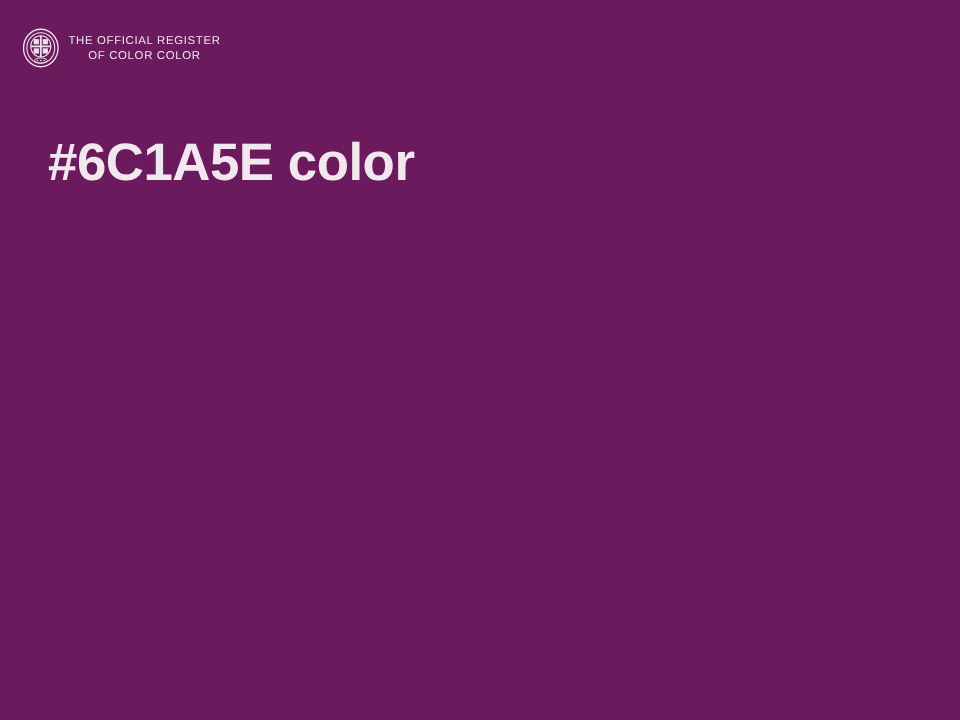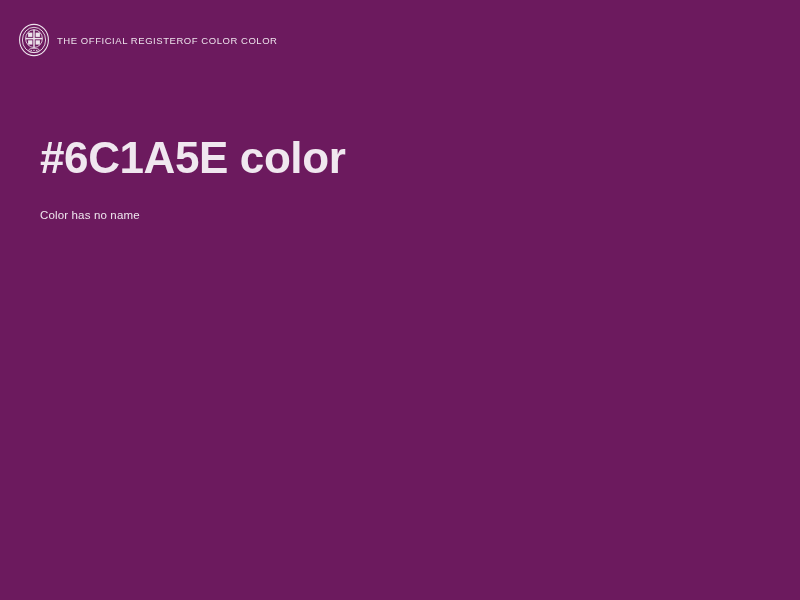--- a/index.html
+++ b/index.html
@@ -36,40 +36,40 @@
 
   .brand-seal {
     width: 32px;
     height: 34px;
     flex: 0 0 auto;
     display: block;
   }
 
   .brand-wordmark {
     display: flex;
-    flex-direction: row;
+    flex-direction: column;
     justify-content: center;
     padding-top: 1px;
     text-align: center;
   }
 
   .brand-line {
     font-size: 9.5px;
     line-height: 11.5px;
     letter-spacing: 0.55px;
     color: #EDE3EC;
     white-space: nowrap;
     font-weight: 400;
   }
 
   
   .content {
     position: absolute;
     left: 40px;
-    top: 132px;
+    top: 110px;
     width: 720px;
   }
 
   .color-title {
     font-size: 44px;
     line-height: 52px;
     font-weight: 700;
     color: #F0E7EF;
     letter-spacing: -0.4px;
     white-space: nowrap;
@@ -116,16 +116,15 @@
 
     <div class="brand-wordmark">
       <div class="brand-line">THE OFFICIAL REGISTER</div>
       <div class="brand-line">OF COLOR COLOR</div>
     </div>
 
   </div>
 
   <div class="content">
     <h1 class="color-title">#6C1A5E color</h1>
-    <div class="color-subtitle">Color has no name</div>
   </div>
 
 </div>
 
 </body></html>

